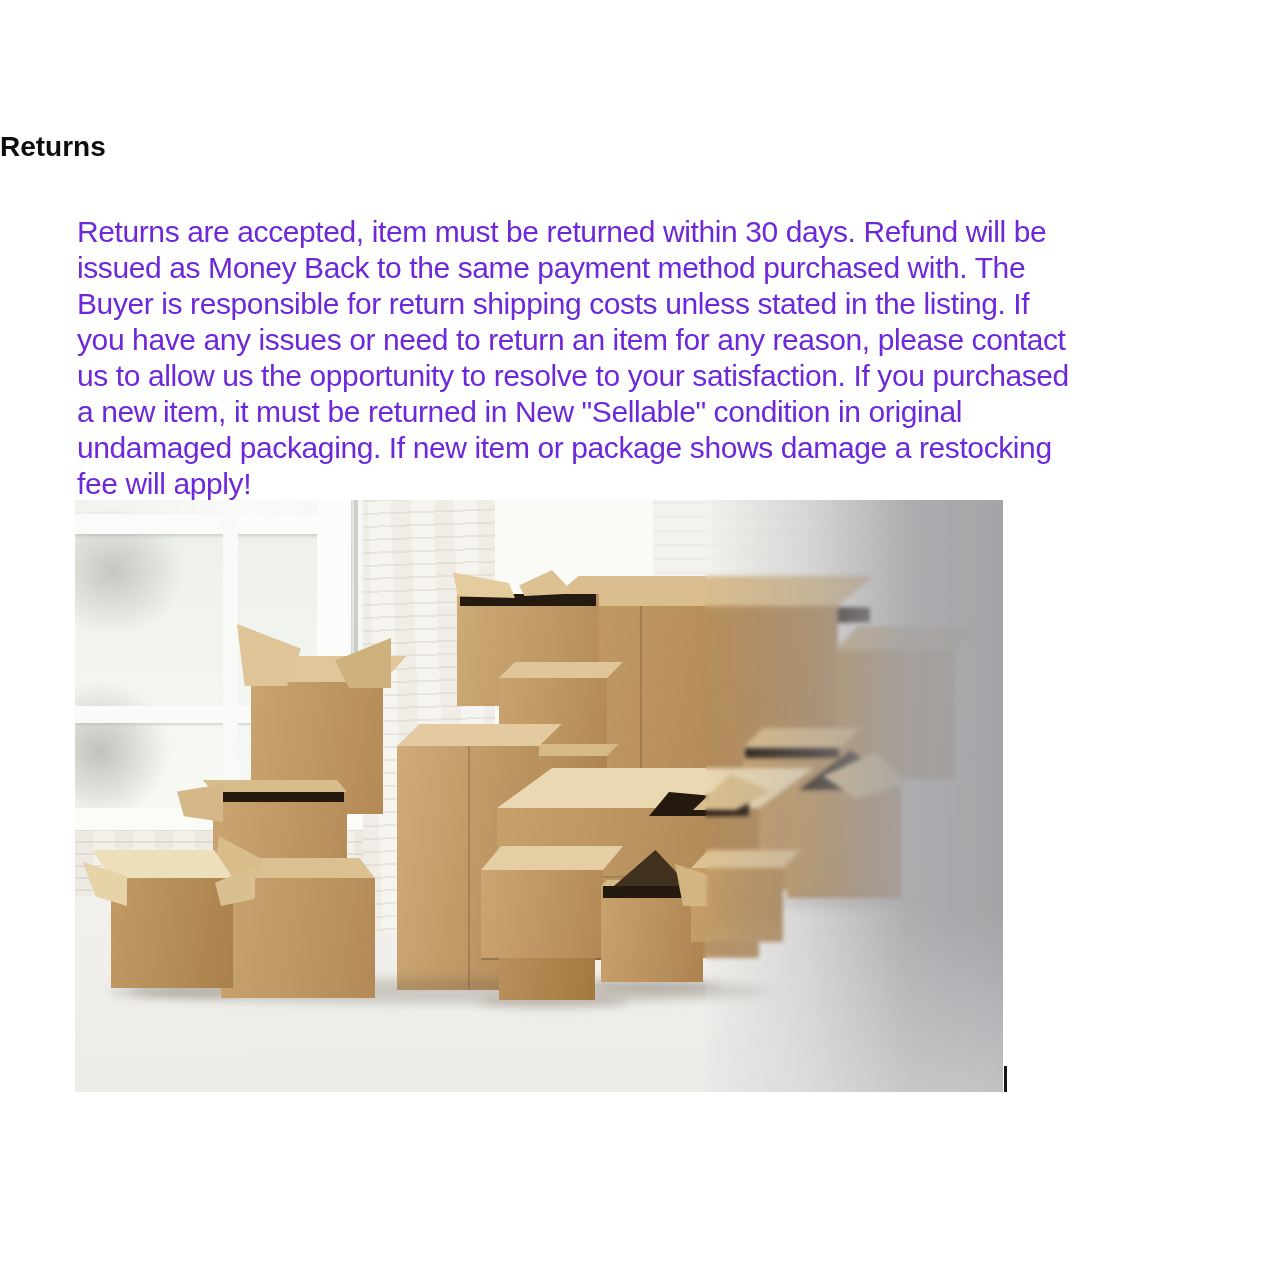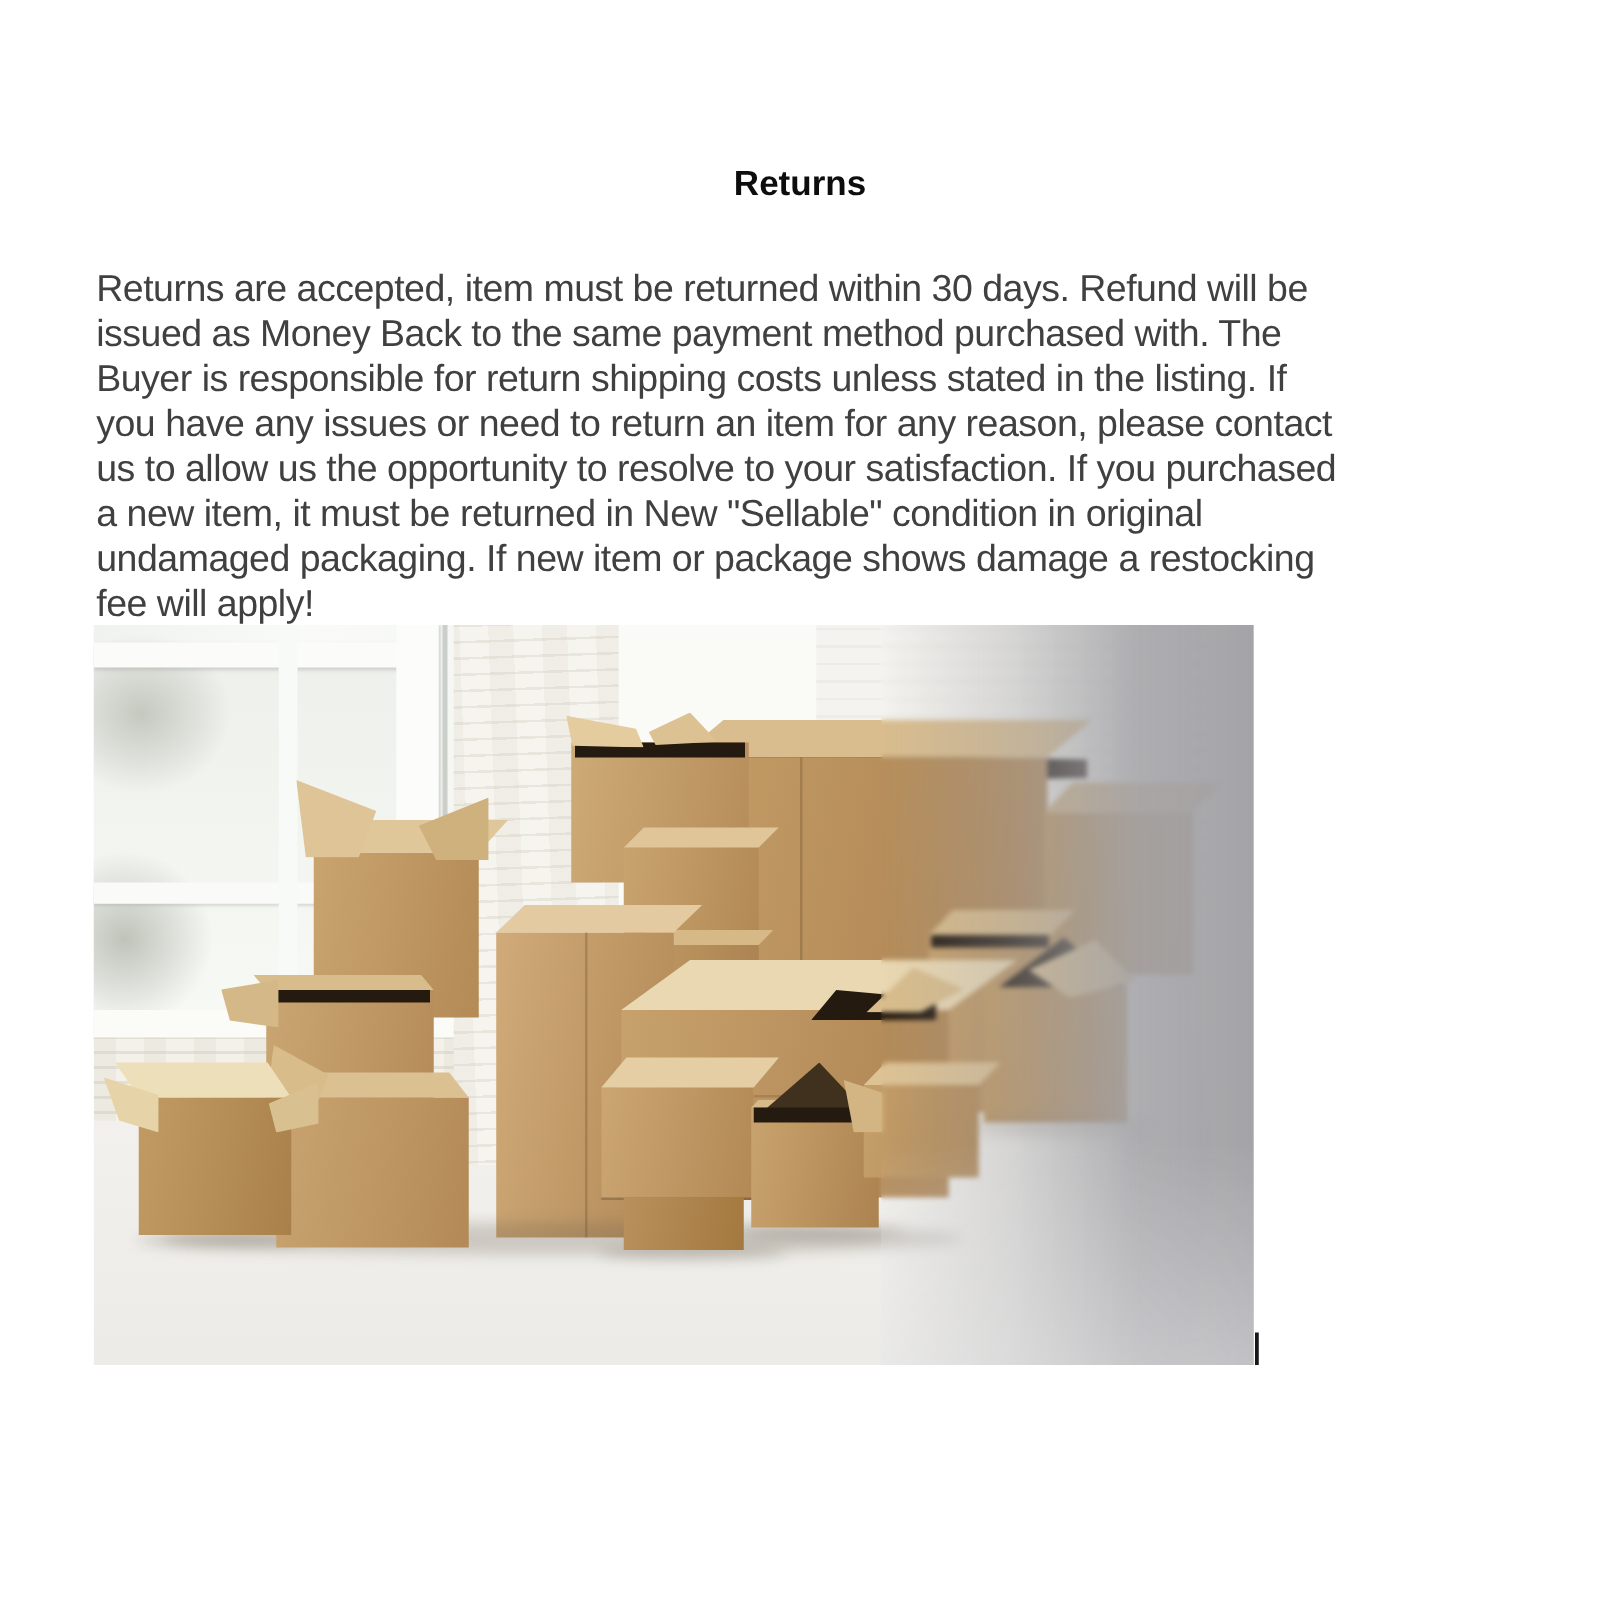--- a/index.html
+++ b/index.html
@@ -8,28 +8,27 @@
     background:#ffffff;
     font-family:"Liberation Sans", sans-serif;
     position:relative;
     overflow:hidden;
   }
   .page { position:absolute; inset:0; background:#ffffff; }
 
   
   .title {
     position:absolute; top:112px; left:0; width:1280px;
-    text-align:center;
     font-size:28px; font-weight:bold; color:#0d0d0d;
     letter-spacing:0;
   }
   .policy {
     position:absolute; top:184px; left:77px; width:1120px;
     font-size:30px; line-height:36px; letter-spacing:-0.4px;
-    color:#404040;
+    color:#6d28d9;
     white-space:pre-line;
   }
 
   
   .photo {
     position:absolute; left:75px; top:500px; width:928px; height:592px;
     margin:0; overflow:hidden;
     background:#f5f4f0;
   }
   .photo * { position:absolute; }

